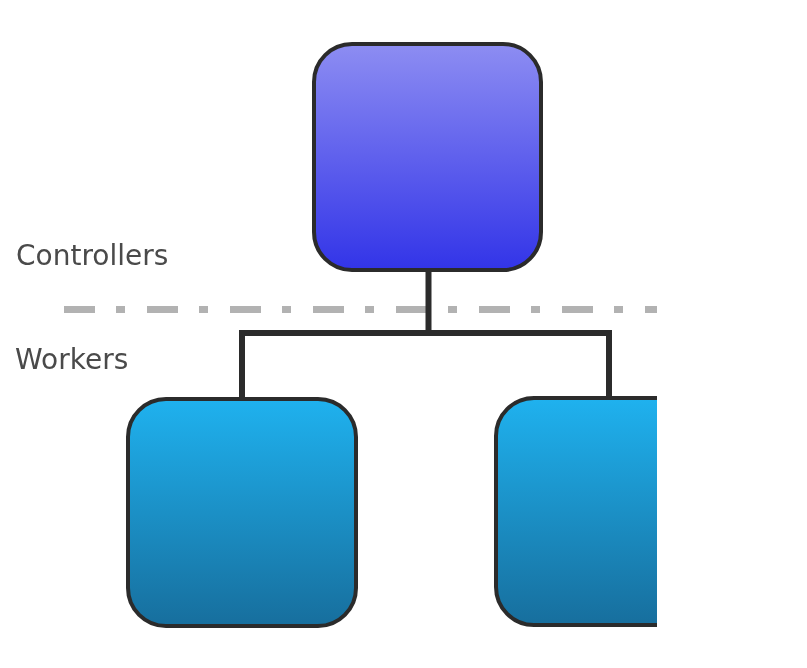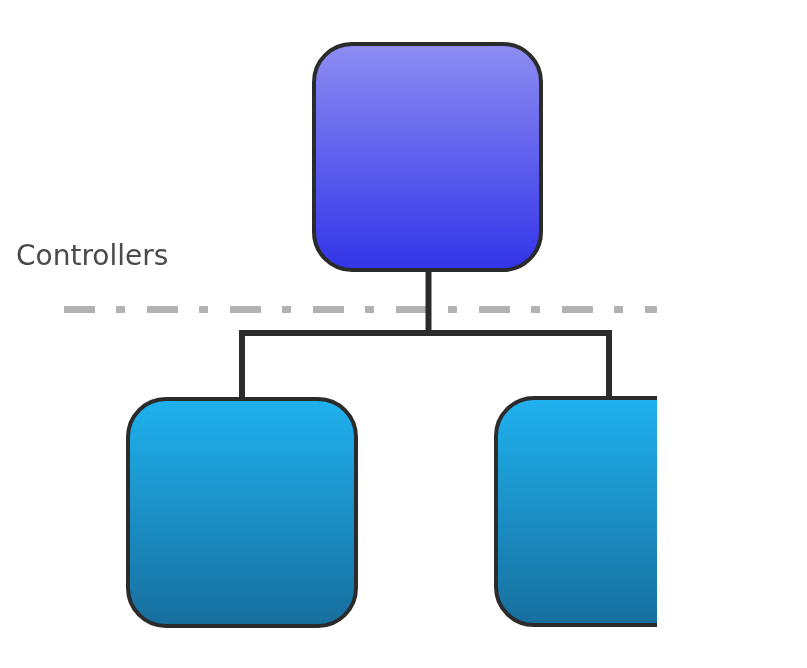--- a/index.html
+++ b/index.html
@@ -99,14 +99,15 @@
   </svg>
 
   <div class="node controller"></div>
 
   <div class="node worker-left"></div>
 
   <div class="node worker-right"></div>
 
   <div class="zone-label controllers">Controllers</div>
 
+  <div class="zone-label workers">Workers</div>
 
 </div>
 
 </body></html>

